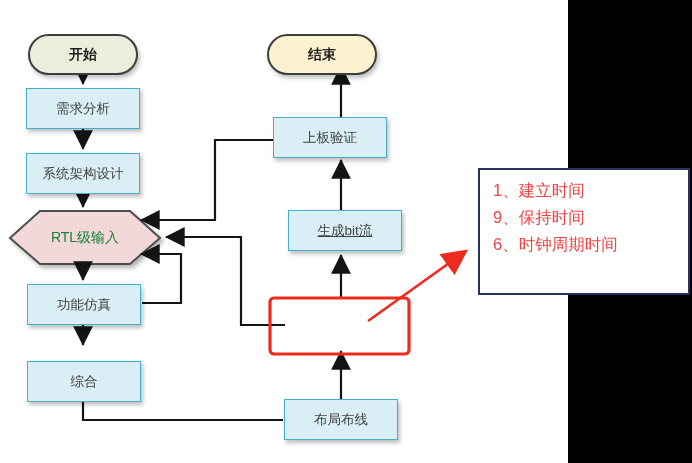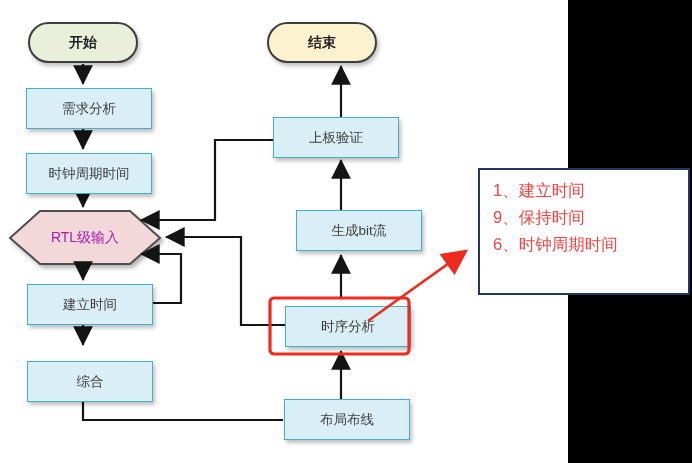--- a/index.html
+++ b/index.html
@@ -18,36 +18,37 @@
     position:relative;width:692px;height:463px;overflow:hidden;background:#ffffff;
     font-family:"Liberation Sans","DejaVu Sans",sans-serif;color:var(--text);
   }
   .black-strip{position:absolute;left:568px;top:0;width:124px;height:463px;background:#000;}
   svg.layer{position:absolute;left:0;top:0;width:692px;height:463px;pointer-events:none;}
   .node{
     position:absolute;display:flex;align-items:center;justify-content:center;
     box-sizing:border-box;text-align:center;
   }
   .proc{
-    width:126px;height:41px;background:var(--process-fill);
+    width:114px;height:41px;background:var(--process-fill);
     border:1.5px solid var(--process-border);
     font-size:13.5px;color:var(--text);
     box-shadow:2px 3px 4px rgba(0,0,0,0.25);
   }
   .term{
     width:110px;height:41px;border-radius:21px;border:2px solid #3d3d3d;
     font-weight:bold;font-size:14px;color:#1f1f1f;
     box-shadow:2px 3px 4px rgba(0,0,0,0.25);
+    margin-top:12px;
   }
   .term.start{background:var(--start-fill);}
   .term.end{background:var(--end-fill);}
   .hex-label{
     position:absolute;left:10px;top:212px;width:150px;height:52px;
     display:flex;align-items:center;justify-content:center;
-    font-size:14px;color:#a21caf;
+    font-size:14px;color:#15803d;
   }
   .callout{
     position:absolute;left:478px;top:168px;width:212px;height:127px;
     box-sizing:border-box;background:#ffffff;border:2px solid var(--callout-border);
     padding:7px 12px 0 13px;
   }
   .callout-line{
     font-size:16.5px;line-height:27px;color:#ef4444;white-space:nowrap;
   }
 </style>
@@ -91,28 +92,27 @@
       <path d="M284,140 L215,140 L215,220 L141,220" marker-end="url(#mb)"></path>
       <path d="M285,325 L241,325 L241,237 L166,237" marker-end="url(#mb)"></path>
       <path d="M142,303 L181,303 L181,254 L141,254" marker-end="url(#mb)"></path>
     </g>
   </svg>
 
   <div class="node term start" style="left:28px;top:22px;">开始</div>
   <div class="node term end" style="left:267px;top:22px;">结束</div>
 
   <div class="node proc" style="left:26px;top:88px;">需求分析</div>
-  <div class="node proc" style="left:26px;top:153px;">时钟周期时间</div>
+  <div class="node proc" style="left:26px;top:153px;">系统架构设计</div>
   <div class="hex-label">RTL级输入</div>
-  <div class="node proc" style="left:27px;top:284px;">建立时间</div>
+  <div class="node proc" style="left:27px;top:284px;">功能仿真</div>
   <div class="node proc" style="left:27px;top:349px;margin-top:12px;">综合</div>
 
   <div class="node proc" style="left:273px;top:117px;">上板验证</div>
-  <div class="node proc" style="left:296px;top:210px;">生成bit流</div>
-  <div class="node proc" style="left:285px;top:306px;">时序分析</div>
+  <div class="node proc" style="left:288px;top:210px;text-decoration:underline;">生成bit流</div>
   <div class="node proc" style="left:284px;top:399px;">布局布线</div>
 
   <svg class="layer" viewBox="0 0 692 463">
     <defs>
       <marker id="mr2" markerWidth="11" markerHeight="10" refX="9" refY="5" orient="auto">
         <path d="M0,0 L10,5 L0,10 z" fill="#ee2b1f"></path>
       </marker>
     </defs>
     <rect x="270" y="298" width="139" height="56" rx="4" fill="none" stroke="#ee2b1f" stroke-width="3.2"></rect>
     <line x1="368" y1="321" x2="466" y2="251" stroke="#ee2b1f" stroke-width="2.6" marker-end="url(#mr2)"></line>

